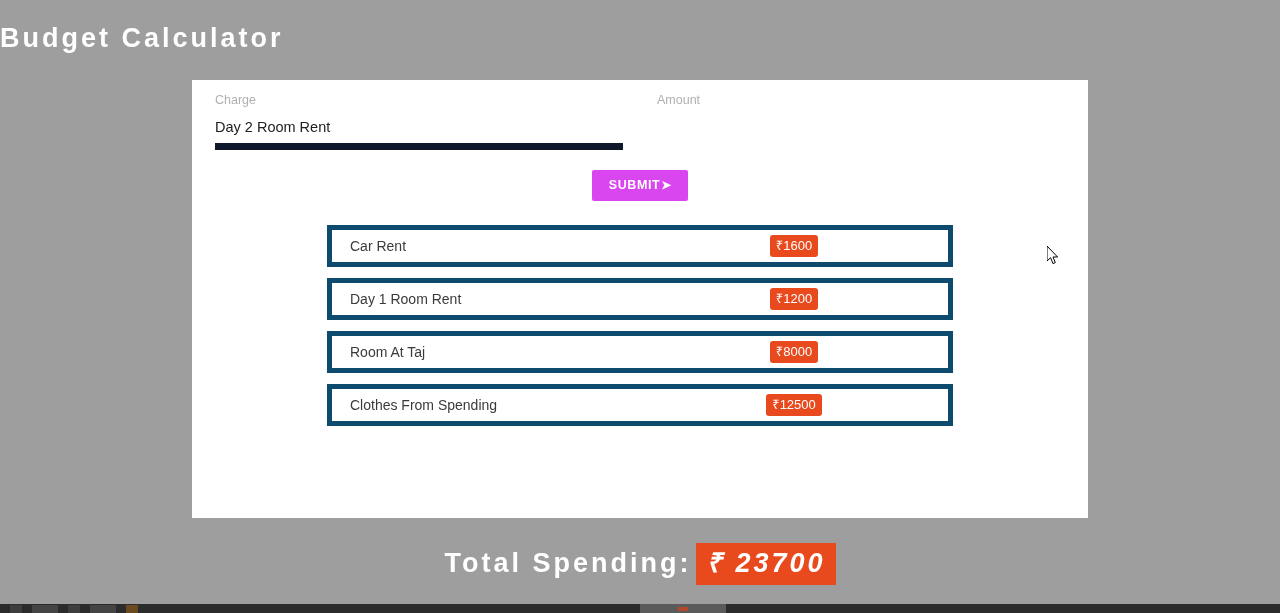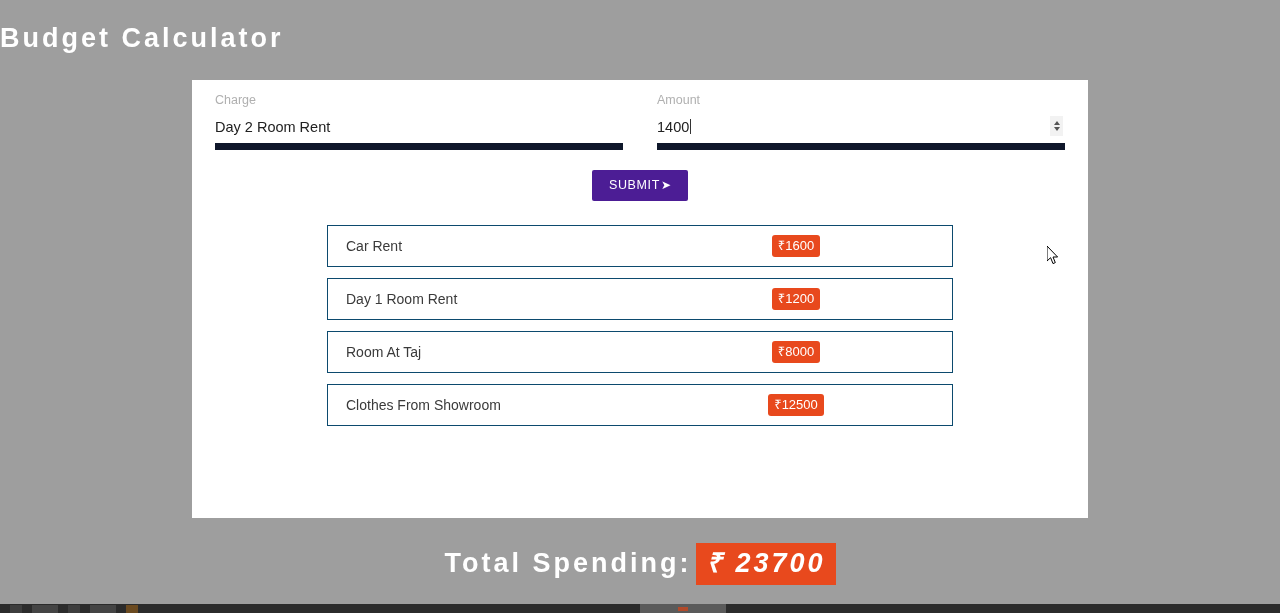--- a/index.html
+++ b/index.html
@@ -105,26 +105,26 @@
   
   .submit-wrap {
     position: absolute;
     top: 90px;
     left: 0;
     width: 896px;
     text-align: center;
   }
   .submit-btn {
     display: inline-block;
-    background: #4c1d95;
+    background: #d946ef;
     color: #ffffff;
     border: none;
     font-family: "Liberation Sans", sans-serif;
     font-size: 12.5px;
-    font-weight: normal;
+    font-weight: bold;
     letter-spacing: 0.6px;
     padding: 8px 17px 9px 17px;
     border-radius: 2px;
     cursor: pointer;
     line-height: 14px;
   }
   .submit-btn .arrow {
     font-size: 12px;
     margin-left: 1px;
     letter-spacing: 0;
@@ -133,21 +133,21 @@
   
   .expense-list {
     position: absolute;
     left: 135px;
     top: 145px;
     width: 626px;
   }
   .expense-row {
     box-sizing: border-box;
     height: 42px;
-    border: 1px solid #0c4a6e;
+    border: 5px solid #0c4a6e;
     background: #ffffff;
     display: flex;
     align-items: center;
     margin-bottom: 11px;
   }
   .expense-name {
     width: 50%;
     box-sizing: border-box;
     padding-left: 18px;
     font-size: 14px;
@@ -255,27 +255,20 @@
 
     <div class="field">
       <div class="field-label">Charge</div>
       <div class="field-input-wrap">
         <div class="field-value" placeholder="">Day 2 Room Rent</div>
       </div>
     </div>
 
     <div class="field">
       <div class="field-label">Amount</div>
-      <div class="field-input-wrap">
-        <div class="field-value"><span placeholder="">1400</span><span class="caret"></span></div>
-        <div class="spinner">
-          <div class="spin-up"></div>
-          <div class="spin-down"></div>
-        </div>
-      </div>
     </div>
 
   </div>
 
   <div class="submit-wrap">
     <button class="submit-btn"><span>SUBMIT</span><span class="arrow">➤</span></button>
   </div>
 
   <div class="expense-list">
       <div class="expense-row">
@@ -284,21 +277,21 @@
       </div>
       <div class="expense-row">
         <div class="expense-name">Day 1 Room Rent</div>
         <div class="expense-amount-cell"><span class="amount-badge">₹1200</span></div>
       </div>
       <div class="expense-row">
         <div class="expense-name">Room At Taj</div>
         <div class="expense-amount-cell"><span class="amount-badge">₹8000</span></div>
       </div>
       <div class="expense-row">
-        <div class="expense-name">Clothes From Showroom</div>
+        <div class="expense-name">Clothes From Spending</div>
         <div class="expense-amount-cell"><span class="amount-badge">₹12500</span></div>
       </div>
     </div>
 
 </div>
 
 <div class="total-bar"><span>Total Spending:</span><span class="total-amount">₹ 23700</span></div>
 
 <div class="taskbar">
   <div class="tb-icon"></div>

